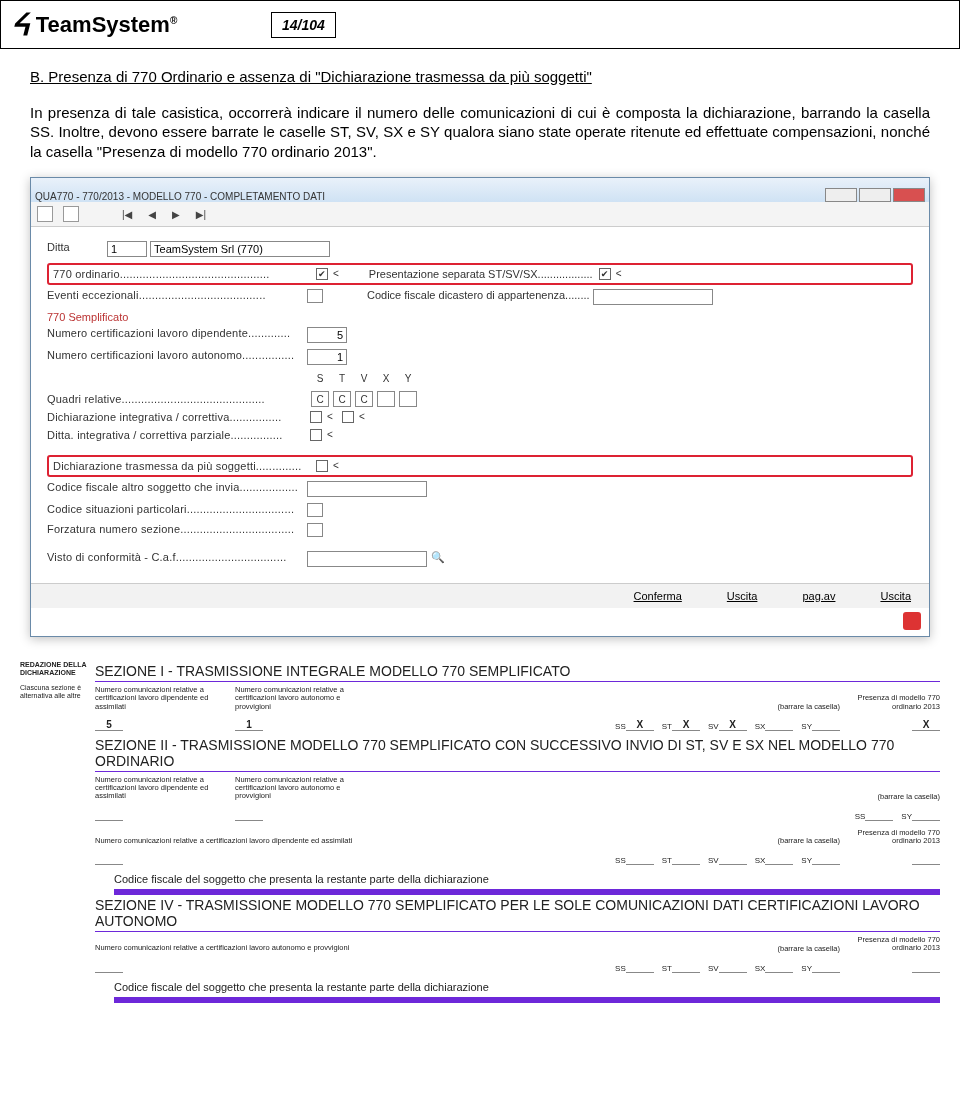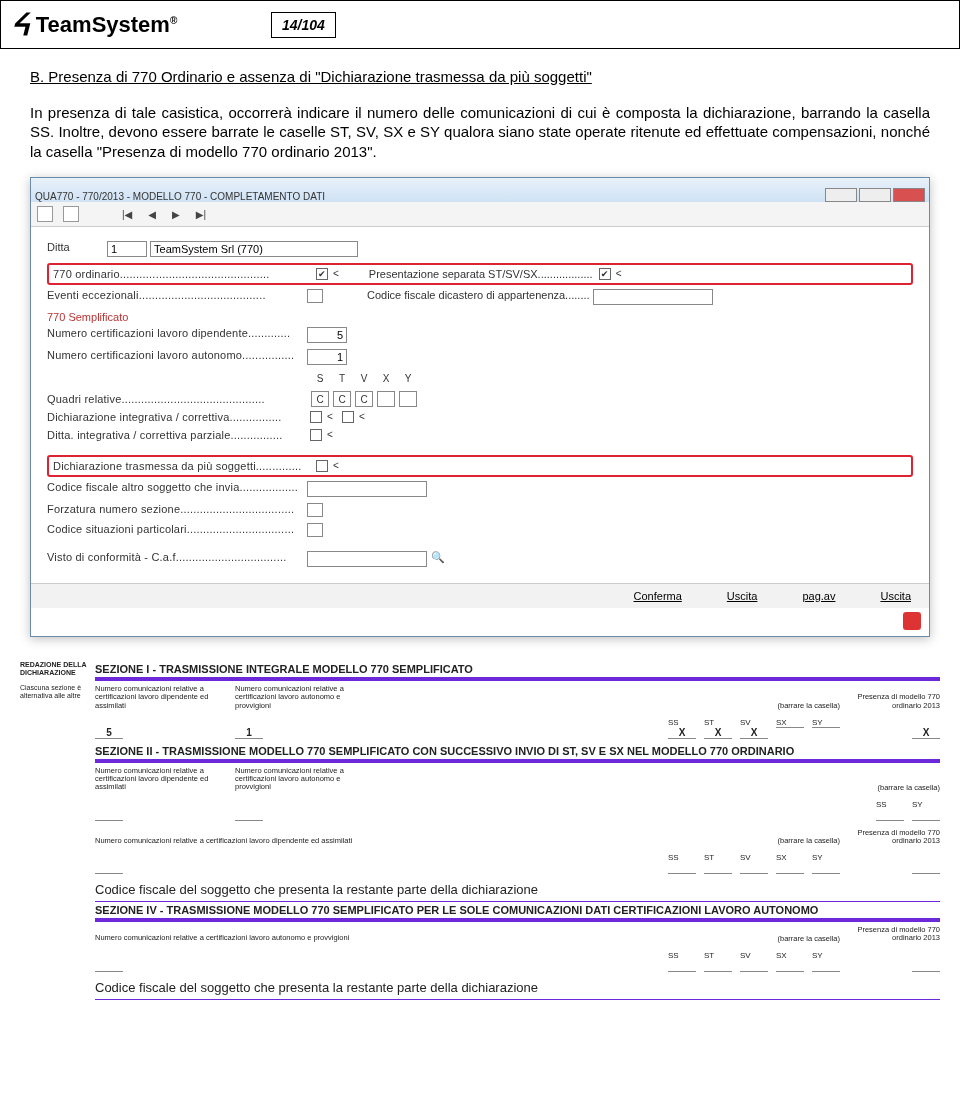--- a/index.html
+++ b/index.html
@@ -20,43 +20,43 @@
   .win-btn { width: 32px; height: 14px; border: 1px solid #888; margin-left: 2px; background: #eee; display: inline-block; }
   .win-close { background: #d85050; }
   .app-toolbar { background: #f4f4f4; border-bottom: 1px solid #ccc; padding: 4px 6px; display: flex; gap: 10px; align-items: center; }
   .tb-icon { width: 16px; height: 16px; border: 1px solid #999; background: #fff; }
   .nav-glyph { font-size: 10px; color: #444; padding: 0 3px; }
   .form-area { background: #fff; padding: 14px 16px 10px 16px; font-size: 11px; color: #333; }
   .form-row { display: flex; align-items: flex-start; margin-bottom: 6px; }
   .form-label { width: 260px; letter-spacing: .2px; }
   .form-label-short { width: 60px; }
   .txt-input { border: 1px solid #888; height: 16px; background: #fff; padding: 0 3px; font-size: 11px; }
-  .w40 { width: 40px; } .w120 { width: 120px; } .w180 { width: 208px; } .w18 { width: 16px; height: 14px; }
+  .w40 { width: 40px; } .w120 { width: 120px; } .w180 { width: 180px; } .w18 { width: 16px; height: 14px; }
   .chk { width: 12px; height: 12px; border: 1px solid #666; display: inline-block; background: #fff; margin: 0 3px; }
   .chk.checked::after { content: "✔"; font-size: 9px; position: relative; top: -2px; left: 1px; }
   .lt { font-size: 10px; margin-left: 2px; }
   .section-label { color: #b33; font-size: 11px; margin: 6px 0 4px 0; }
   .red-box { border: 2px solid #d23; border-radius: 3px; padding: 3px 4px; margin-bottom: 4px; }
   .compile-row { display: flex; align-items: center; gap: 4px; margin-bottom: 4px; }
   .compile-cell { width: 18px; height: 16px; border: 1px solid #888; text-align: center; font-size: 10px; line-height: 16px; }
   .bottom-bar { display: flex; justify-content: flex-end; gap: 30px; padding: 6px 18px; border-top: 1px solid #ccc; background: #f2f2f2; }
   .bottom-bar span { text-decoration: underline; font-size: 11px; cursor: pointer; margin-left: 15px; }
   .close-dot { width: 18px; height: 18px; background: #d33; border-radius: 3px; margin: 4px 8px 6px auto; }
   
   .form770 { margin: 0 20px; font-size: 9px; color: #222; }
   .form770 .side-label { float: left; width: 70px; font-size: 7px; font-weight: bold; line-height: 1.1; }
-  .form770 .sec-title { font-size: 11px; font-weight: bold; border-bottom: 4px solid #6d28d9; padding: 2px 0; }
+  .form770 .sec-title { font-size: 14px; font-weight: normal; border-bottom: 1px solid #6d28d9; padding: 2px 0; }
   .form770 .row { display: flex; align-items: flex-end; gap: 10px; padding: 4px 0; }
   .form770 .col-label { font-size: 7.5px; line-height: 1.1; }
   .form770 .ubox { display: inline-block; border-bottom: 1px solid #888; min-width: 28px; text-align: center; font-size: 10px; font-weight: bold; padding: 0 3px; }
   .form770 .right-note { font-size: 7.5px; text-align: right; }
-  .form770 .clause { font-size: 13px; padding: 4px 0; border-bottom: 1px solid #6d28d9; }
+  .form770 .clause { font-size: 11px; padding: 4px 0; border-bottom: 6px solid #6d28d9; margin-left: 19px; }
   .flexend { margin-left: auto; }
   .stvxy { display:flex; gap: 8px; }
-  .stvxy .c { display:flex; flex-direction: column; align-items: flex-start; font-size: 8px; }
+  .stvxy .c { display:flex; flex-direction: row; align-items: flex-end; font-size: 8px; }
 </style>
 </head>
 <body>
 
 <div class="page-header">
   <div class="logo-box">
     <span class="logo-mark">ᔦ</span>
     <span class="logo-text">
       <span>TeamSystem</span><span class="logo-reg">®</span>
     </span>
@@ -159,25 +159,25 @@
         <span class="form-label">Dichiarazione trasmessa da più soggetti..............</span>
         <span class="chk"></span>
           <span class="lt">&lt;</span>
       </div>
     </div>
     <div class="form-row">
       <span class="form-label">Codice fiscale altro soggetto che invia..................</span>
       <input class="txt-input w120" style="">
     </div>
     <div class="form-row">
+      <span class="form-label">Codice situazioni particolari.................................</span>
+      <input class="txt-input w18" style="">
+    </div>
+    <div class="form-row">
       <span class="form-label">Forzatura numero sezione...................................</span>
-      <input class="txt-input w18" style="">
-    </div>
-    <div class="form-row">
-      <span class="form-label">Codice situazioni particolari.................................</span>
       <input class="txt-input w18" style="">
     </div>
 
     <div style="height:8px"></div>
 
     <div class="form-row">
       <span class="form-label">Visto di conformità - C.a.f..................................</span>
       <input class="txt-input w120" style="">
       <span style="margin-left:4px;font-size:11px;color:#888">🔍</span>
     </div>

